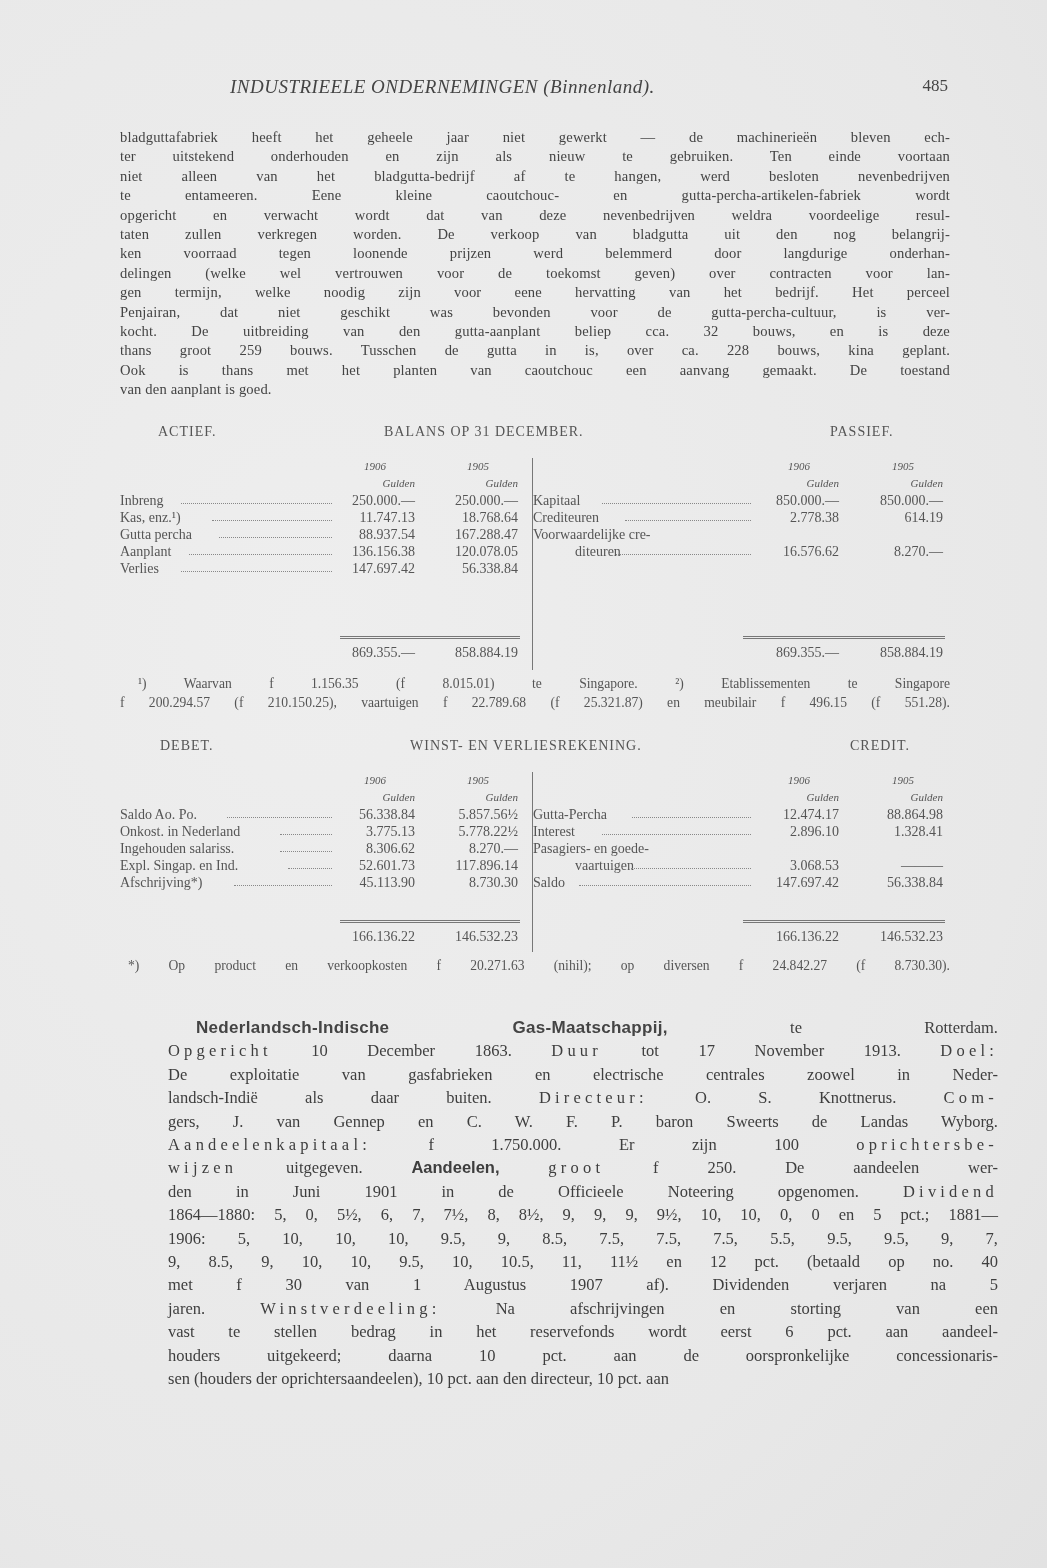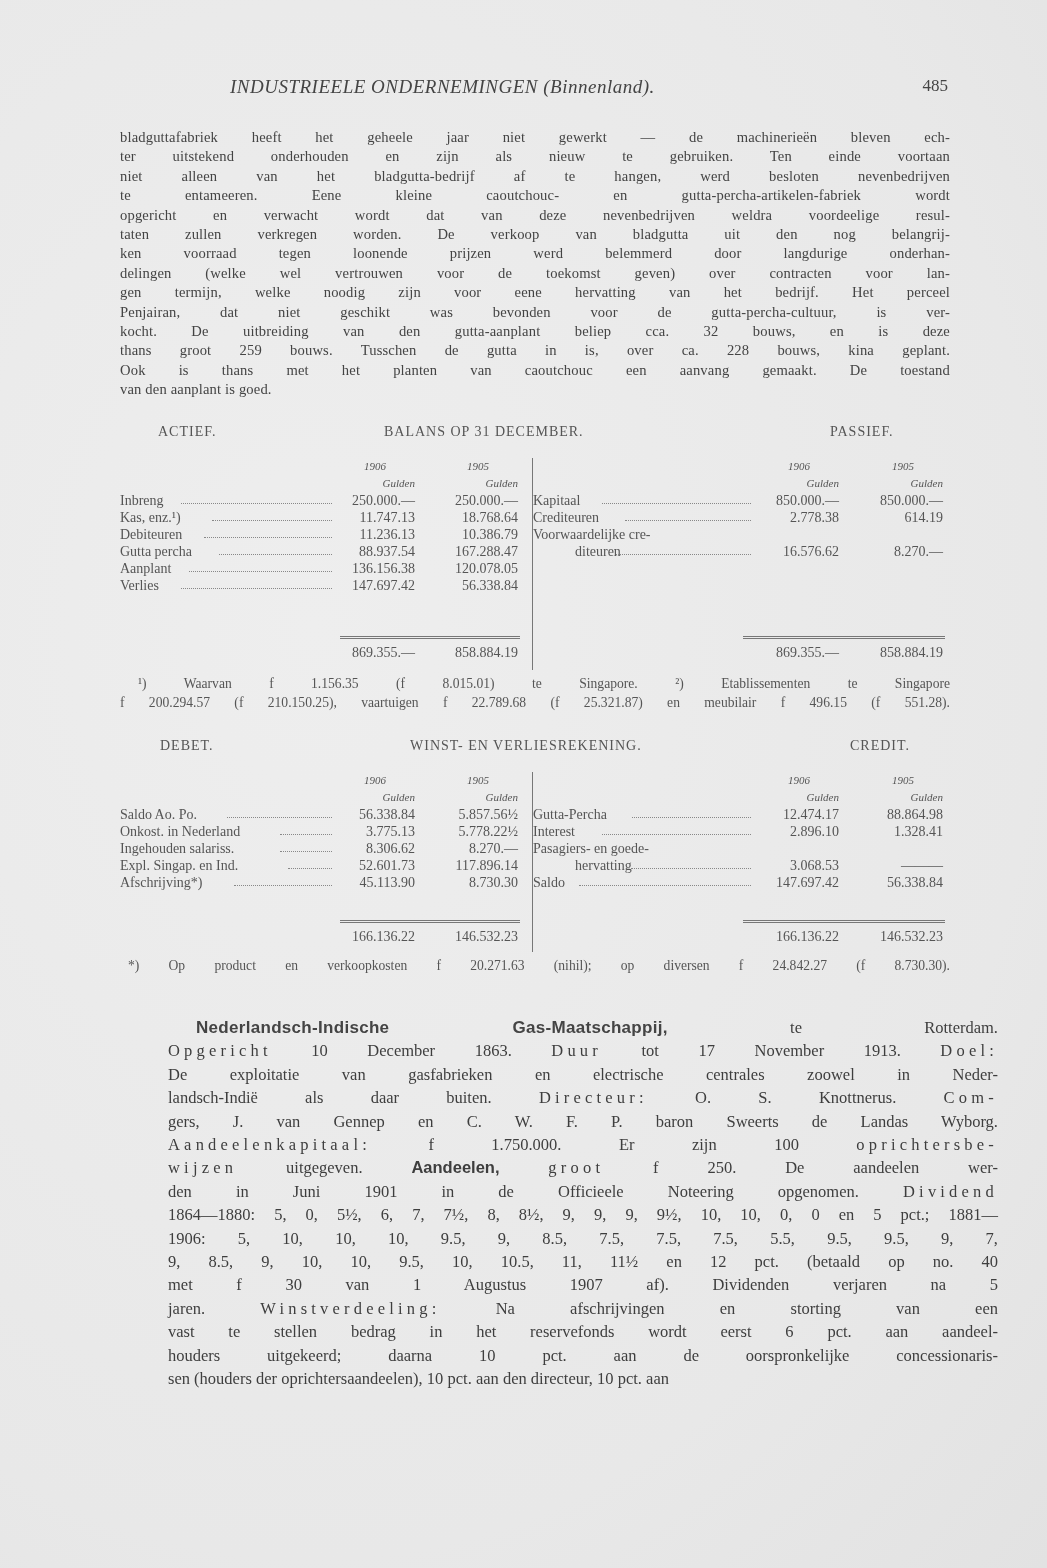--- a/index.html
+++ b/index.html
@@ -103,26 +103,20 @@
           <span class="v1">250.000.—</span>
           <span class="v2">250.000.—</span>
         </div>
         <div class="row">
           <span class="lbl">Kas, enz.¹)</span>
           <span class="dots" style="left: 91.6px; right: 188px;"></span>
           <span class="v1">11.747.13</span>
           <span class="v2">18.768.64</span>
         </div>
         <div class="row">
-          <span class="lbl">Debiteuren</span>
-          <span class="dots" style="left: 84px; right: 188px;"></span>
-          <span class="v1">11.236.13</span>
-          <span class="v2">10.386.79</span>
-        </div>
-        <div class="row">
           <span class="lbl">Gutta percha</span>
           <span class="dots" style="left: 99.2px; right: 188px;"></span>
           <span class="v1">88.937.54</span>
           <span class="v2">167.288.47</span>
         </div>
         <div class="row">
           <span class="lbl">Aanplant</span>
           <span class="dots" style="left: 68.8px; right: 188px;"></span>
           <span class="v1">136.156.38</span>
           <span class="v2">120.078.05</span>
@@ -254,21 +248,21 @@
           <span class="dots" style="left: 68.8px; right: 200px;"></span>
           <span class="v1">2.896.10</span>
           <span class="v2">1.328.41</span>
         </div>
         <div class="row">
           <span class="lbl">Pasagiers- en goede-</span>
           <span class="v1"></span>
           <span class="v2"></span>
         </div>
         <div class="row">
-          <span class="lbl indent">hervatting</span>
+          <span class="lbl indent">vaartuigen</span>
           <span class="dots" style="left: 98px; right: 200px;"></span>
           <span class="v1">3.068.53</span>
           <span class="v2">———</span>
         </div>
         <div class="row">
           <span class="lbl">Saldo</span>
           <span class="dots" style="left: 46px; right: 200px;"></span>
           <span class="v1">147.697.42</span>
           <span class="v2">56.338.84</span>
         </div>

